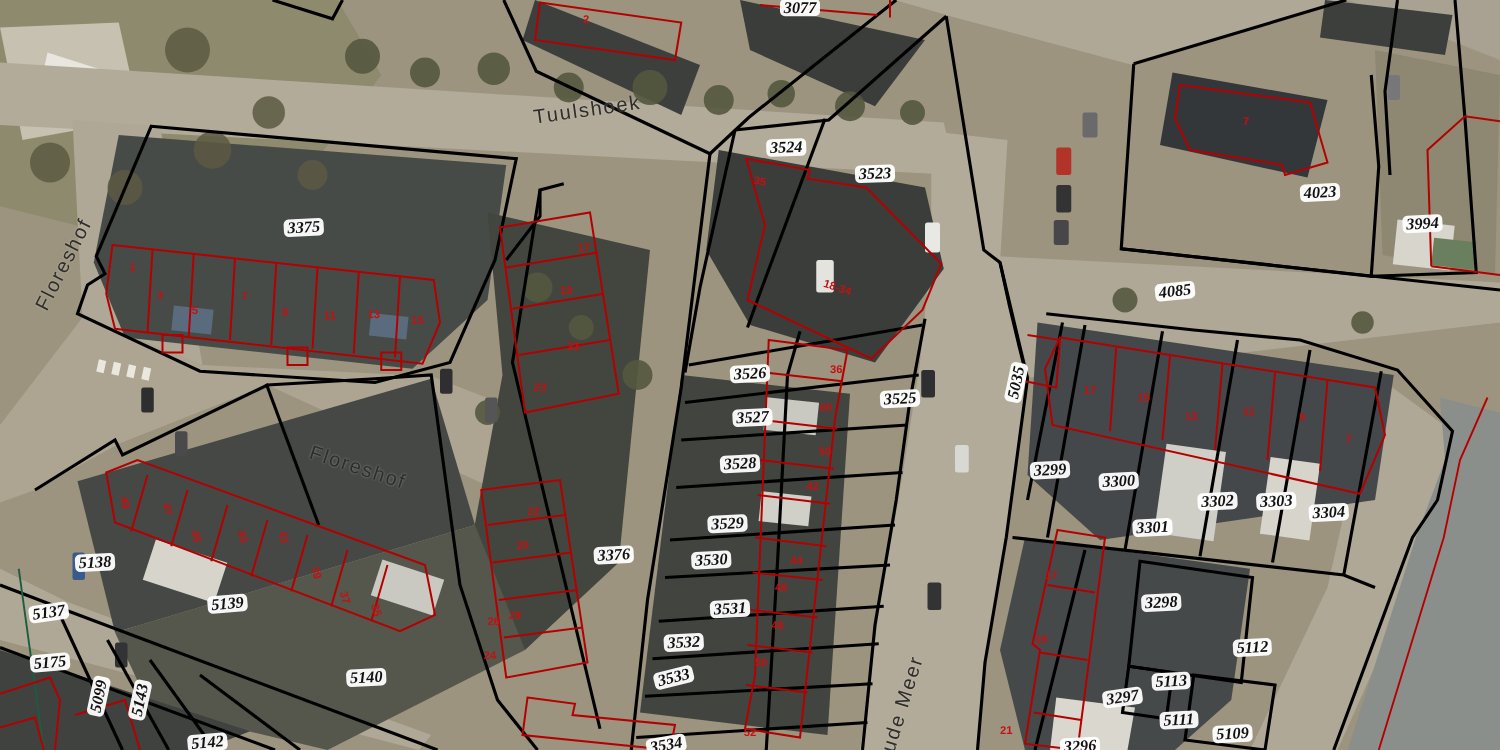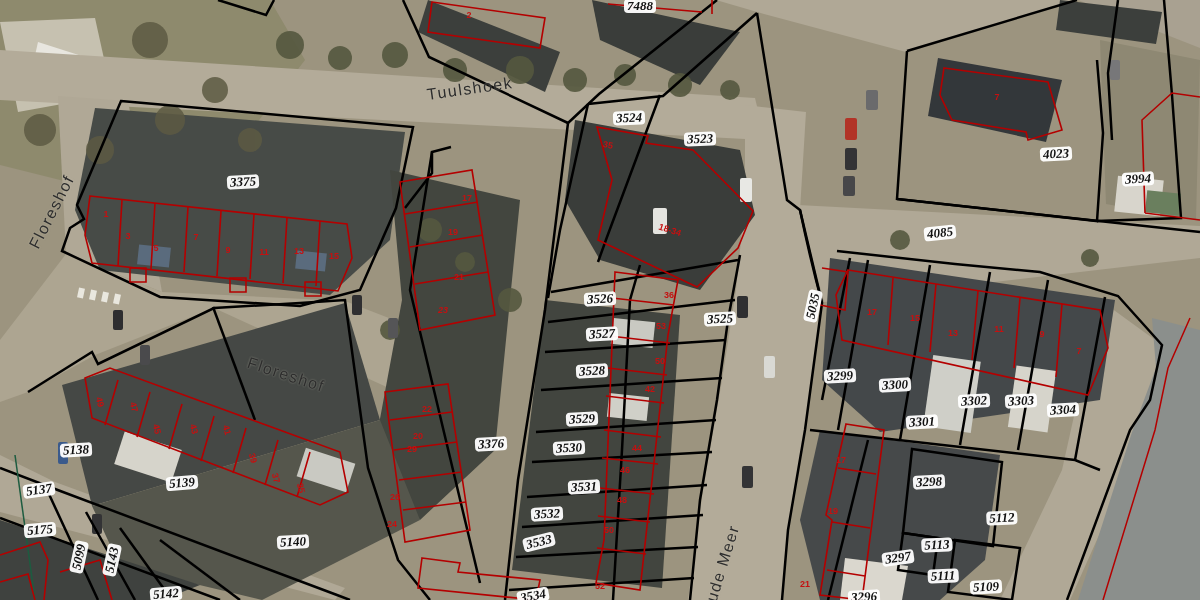--- a/index.html
+++ b/index.html
@@ -204,21 +204,21 @@
   </svg>
 
   <div class="label-layer">
     <div id="street-labels">
         <div class="street-label" style="left: 470px; top: 89px; transform: translate(-50%, -50%) rotate(-8deg);">Tuulshoek</div>
         <div class="street-label" style="left: 52px; top: 212px; transform: translate(-50%, -50%) rotate(-63deg);">Floreshof</div>
         <div class="street-label" style="left: 286px; top: 375px; transform: translate(-50%, -50%) rotate(18deg);">Floreshof</div>
         <div class="street-label" style="left: 721px; top: 570px; transform: translate(-50%, -50%) rotate(-73deg);">Oude Meer</div>
       </div>
     <div id="parcel-labels">
-        <div class="parcel-label" style="left: 640px; top: 6px; transform: translate(-50%, -50%) rotate(0deg);">7488</div>
+        <div class="parcel-label" style="left: 640px; top: 6px; transform: translate(-50%, -50%) rotate(0deg);">3077</div>
         <div class="parcel-label" style="left: 629px; top: 118px; transform: translate(-50%, -50%) rotate(-2deg);">3524</div>
         <div class="parcel-label" style="left: 700px; top: 139px; transform: translate(-50%, -50%) rotate(-2deg);">3523</div>
         <div class="parcel-label" style="left: 243px; top: 182px; transform: translate(-50%, -50%) rotate(-3deg);">3375</div>
         <div class="parcel-label" style="left: 1056px; top: 154px; transform: translate(-50%, -50%) rotate(-3deg);">4023</div>
         <div class="parcel-label" style="left: 1138px; top: 179px; transform: translate(-50%, -50%) rotate(-3deg);">3994</div>
         <div class="parcel-label" style="left: 940px; top: 233px; transform: translate(-50%, -50%) rotate(-6deg);">4085</div>
         <div class="parcel-label" style="left: 813px; top: 306px; transform: translate(-50%, -50%) rotate(-78deg);">5035</div>
         <div class="parcel-label" style="left: 600px; top: 299px; transform: translate(-50%, -50%) rotate(-3deg);">3526</div>
         <div class="parcel-label" style="left: 720px; top: 319px; transform: translate(-50%, -50%) rotate(-3deg);">3525</div>
         <div class="parcel-label" style="left: 602px; top: 334px; transform: translate(-50%, -50%) rotate(-3deg);">3527</div>
@@ -259,38 +259,38 @@
         <div class="house-number" style="left: 128px; top: 236px; transform: translate(-50%, -50%) rotate(0deg);">3</div>
         <div class="house-number" style="left: 156px; top: 248px; transform: translate(-50%, -50%) rotate(0deg);">5</div>
         <div class="house-number" style="left: 196px; top: 237px; transform: translate(-50%, -50%) rotate(0deg);">7</div>
         <div class="house-number" style="left: 228px; top: 250px; transform: translate(-50%, -50%) rotate(0deg);">9</div>
         <div class="house-number" style="left: 264px; top: 252px; transform: translate(-50%, -50%) rotate(0deg);">11</div>
         <div class="house-number" style="left: 299px; top: 251px; transform: translate(-50%, -50%) rotate(0deg);">13</div>
         <div class="house-number" style="left: 334px; top: 256px; transform: translate(-50%, -50%) rotate(0deg);">15</div>
         <div class="house-number" style="left: 467px; top: 198px; transform: translate(-50%, -50%) rotate(0deg);">17</div>
         <div class="house-number" style="left: 453px; top: 232px; transform: translate(-50%, -50%) rotate(0deg);">19</div>
         <div class="house-number" style="left: 459px; top: 277px; transform: translate(-50%, -50%) rotate(0deg);">21</div>
-        <div class="house-number" style="left: 443px; top: 310px; transform: translate(-50%, -50%) rotate(0deg); font-style: italic;">23</div>
+        <div class="house-number" style="left: 432px; top: 310px; transform: translate(-50%, -50%) rotate(0deg); font-style: italic;">23</div>
         <div class="house-number" style="left: 427px; top: 409px; transform: translate(-50%, -50%) rotate(0deg);">22</div>
         <div class="house-number" style="left: 418px; top: 436px; transform: translate(-50%, -50%) rotate(0deg);">20</div>
-        <div class="house-number" style="left: 412px; top: 449px; transform: translate(-50%, -50%) rotate(0deg);">29</div>
+        <div class="house-number" style="left: 412px; top: 492px; transform: translate(-50%, -50%) rotate(0deg);">29</div>
         <div class="house-number" style="left: 395px; top: 497px; transform: translate(-50%, -50%) rotate(0deg);">26</div>
         <div class="house-number" style="left: 392px; top: 524px; transform: translate(-50%, -50%) rotate(0deg);">24</div>
         <div class="house-number" style="left: 100px; top: 402px; transform: translate(-50%, -50%) rotate(75deg);">49</div>
         <div class="house-number" style="left: 134px; top: 407px; transform: translate(-50%, -50%) rotate(75deg);">47</div>
         <div class="house-number" style="left: 157px; top: 429px; transform: translate(-50%, -50%) rotate(75deg);">45</div>
         <div class="house-number" style="left: 194px; top: 429px; transform: translate(-50%, -50%) rotate(75deg);">43</div>
         <div class="house-number" style="left: 227px; top: 430px; transform: translate(-50%, -50%) rotate(75deg);">41</div>
         <div class="house-number" style="left: 253px; top: 458px; transform: translate(-50%, -50%) rotate(75deg);">39</div>
         <div class="house-number" style="left: 276px; top: 478px; transform: translate(-50%, -50%) rotate(75deg);">37</div>
         <div class="house-number" style="left: 301px; top: 488px; transform: translate(-50%, -50%) rotate(75deg);">35</div>
         <div class="house-number" style="left: 608px; top: 145px; transform: translate(-50%, -50%) rotate(10deg);">35</div>
         <div class="house-number" style="left: 670px; top: 230px; transform: translate(-50%, -50%) rotate(18deg);">18-34</div>
         <div class="house-number" style="left: 669px; top: 295px; transform: translate(-50%, -50%) rotate(0deg); text-align: center;">36</div>
-        <div class="house-number" style="left: 661px; top: 326px; transform: translate(-50%, -50%) rotate(0deg);">53</div>
+        <div class="house-number" style="left: 661px; top: 326px; transform: translate(-50%, -50%) rotate(0deg);">60</div>
         <div class="house-number" style="left: 660px; top: 361px; transform: translate(-50%, -50%) rotate(0deg);">50</div>
         <div class="house-number" style="left: 650px; top: 389px; transform: translate(-50%, -50%) rotate(0deg);">42</div>
         <div class="house-number" style="left: 637px; top: 448px; transform: translate(-50%, -50%) rotate(0deg);">44</div>
         <div class="house-number" style="left: 625px; top: 470px; transform: translate(-50%, -50%) rotate(0deg);">46</div>
         <div class="house-number" style="left: 622px; top: 500px; transform: translate(-50%, -50%) rotate(0deg);">48</div>
         <div class="house-number" style="left: 609px; top: 530px; transform: translate(-50%, -50%) rotate(0deg);">50</div>
         <div class="house-number" style="left: 600px; top: 586px; transform: translate(-50%, -50%) rotate(0deg);">52</div>
         <div class="house-number" style="left: 872px; top: 312px; transform: translate(-50%, -50%) rotate(0deg);">17</div>
         <div class="house-number" style="left: 915px; top: 318px; transform: translate(-50%, -50%) rotate(0deg);">15</div>
         <div class="house-number" style="left: 953px; top: 333px; transform: translate(-50%, -50%) rotate(0deg);">13</div>

